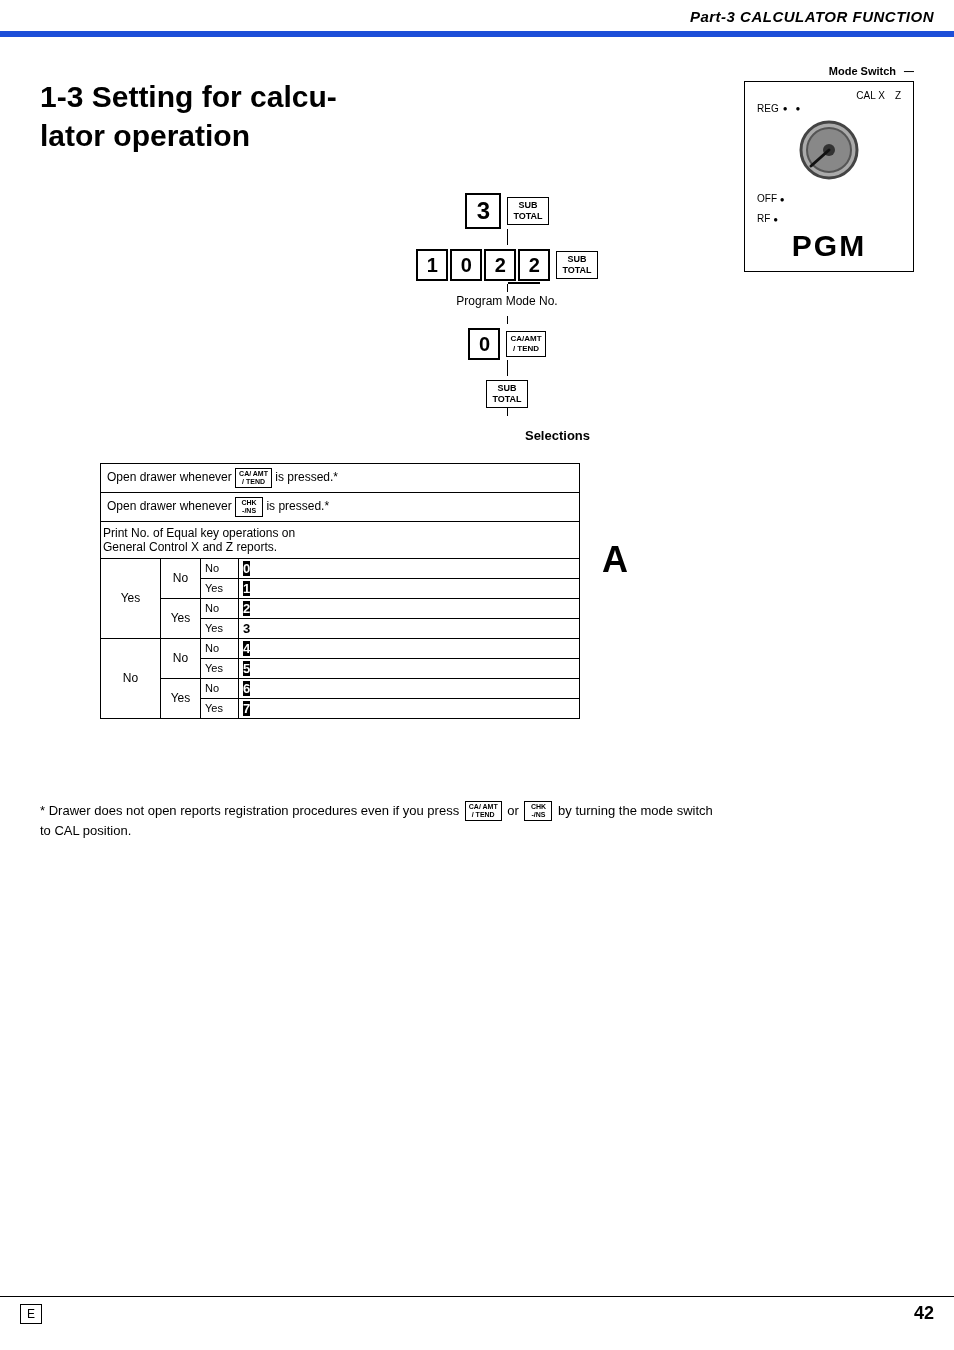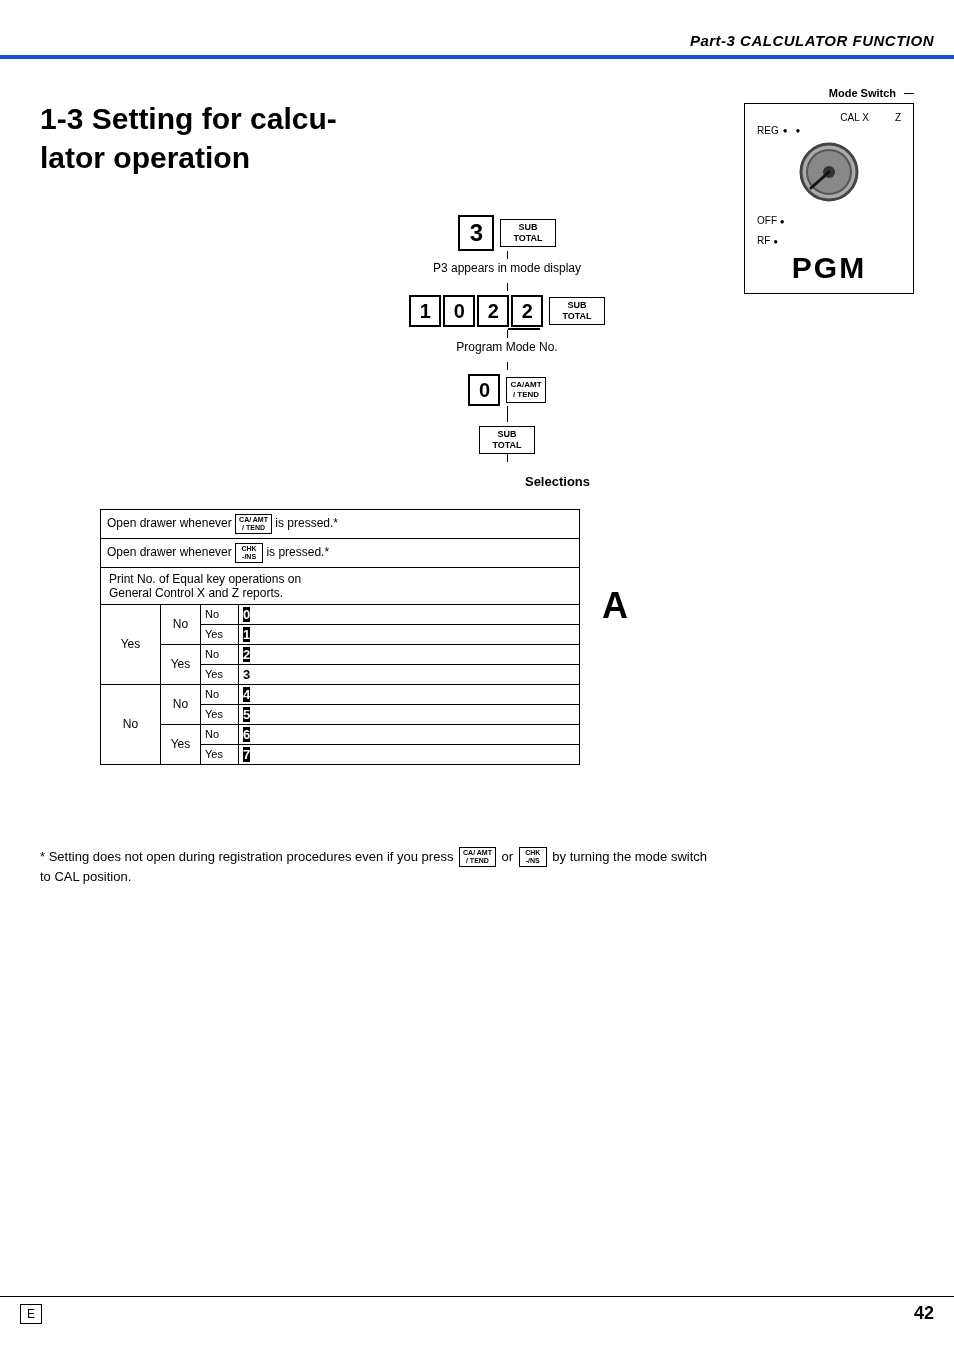--- a/index.html
+++ b/index.html
@@ -8,28 +8,27 @@
       min-height: 1350px;
       background: #fff;
       font-family: Arial, Helvetica, sans-serif;
       font-size: 14px;
       color: #000;
       position: relative;
     }
 
     
     .page-header {
-      border-bottom: 4px solid #1d4ed8;
+      border-bottom: 6px solid #1d4ed8;
       text-align: right;
       padding: 8px 20px 6px 20px;
       font-style: italic;
       font-weight: bold;
       font-size: 15px;
       letter-spacing: 0.5px;
-      margin-top: 24px;
     }
 
     
     .content {
       padding: 20px 40px 20px 40px;
       position: relative;
     }
 
     
     .section-title {
@@ -47,21 +46,21 @@
       position: relative;
     }
 
     
     .key-btn {
       display: inline-flex;
       flex-direction: column;
       align-items: center;
       justify-content: center;
       border: 1.5px solid #000;
-      padding: 2px 12px;
+      padding: 2px 5px;
       font-size: 9px;
       font-weight: bold;
       min-width: 36px;
       min-height: 26px;
       line-height: 1.2;
       text-align: center;
       vertical-align: middle;
       background: #fff;
     }
     .key-btn-large {
@@ -196,21 +195,21 @@
 
   <div class="mode-switch-container">
 
     <div style="position:relative; margin-bottom:0;">
       <div style="display:flex; align-items:flex-start; justify-content:flex-end; margin-bottom:2px;">
         <span style="font-size:11px; font-weight:bold; margin-right:8px;">Mode Switch</span>
         <span style="font-size:14px; margin-top:-2px;">─</span>
       </div>
     </div>
     <div class="mode-switch-outer">
-      <div style="font-size:10px; display:flex; justify-content:flex-end; gap:26px; margin-bottom:2px;">
+      <div style="font-size:10px; display:flex; justify-content:flex-end; gap:10px; margin-bottom:2px;">
         <span>CAL X</span>
         <span>Z</span>
       </div>
       <div style="font-size:10px; margin-bottom:2px; display:flex; align-items:center; gap:4px;">
         <span>REG</span>
         <span style="font-size:8px;">●</span>
         <span style="font-size:8px; margin-left:4px;">●</span>
       </div>
 
       <div style="text-align:center; margin:4px 0;">
@@ -236,21 +235,20 @@
   </div>
 
   <div class="steps-area">
 
     <div class="step-block">
       <div style="display:flex; align-items:center; justify-content:center; gap:6px;">
         <span class="key-btn-large">3</span>
         <span class="key-btn">SUB<br>TOTAL</span>
       </div>
       <div class="line-down" style="height:8px;"></div>
-      <div class="step-label">P3 appears in mode display</div>
       <div class="line-down" style="height:8px;"></div>
     </div>
 
     <div class="step-block">
       <div style="display:flex; align-items:center; justify-content:center; gap:2px;">
         <span class="key-btn-large" style="font-size:20px; width:32px; height:32px;">1</span>
         <span class="key-btn-large" style="font-size:20px; width:32px; height:32px;">0</span>
         <span class="key-btn-large" style="font-size:20px; width:32px; height:32px;">2</span>
         <span class="key-btn-large" style="font-size:20px; width:32px; height:32px;">2</span>
         <span style="margin-left:4px;" class="key-btn">SUB<br>TOTAL</span>
@@ -297,21 +295,21 @@
 
         <tr>
           <td colspan="4" style="border:1px solid #000; padding:4px 6px;">
             Open drawer whenever
             <span class="key-inline" style="font-size:7px;">CHK<br>-/NS</span>
             is pressed.*
           </td>
         </tr>
 
         <tr>
-          <td colspan="4" style="border:1px solid #000; padding:4px 8px;">
+          <td colspan="4" style="border:1px solid #000; padding:4px 2px;">
             Print No. of Equal key operations on<br>General Control X and Z reports.
           </td>
         </tr>
 
         <tr>
 
           <td rowspan="4" style="border:1px solid #000; text-align:center; padding:4px; width:60px;">Yes</td>
 
           <td rowspan="2" style="border:1px solid #000; text-align:center; padding:4px; width:40px;">No</td>
           <td style="border:1px solid #000; padding:2px 4px; font-size:11px; width:38px;">No</td>
@@ -372,21 +370,21 @@
 
       <div style="display:flex; align-items:center; margin-top:-180px; margin-left:494px; width:50px;">
         <span class="big-a">A</span>
       </div>
     </div>
 
   </div>
 
   <div class="footnote" style="margin-top:220px;">
     <span>*</span>
-    <span>Setting does not open during registration procedures even if you press</span>
+    <span>Drawer does not open reports registration procedures even if you press</span>
     <span class="key-inline" style="font-size:7px; margin: 0 2px;">CA/ AMT<br>/ TEND</span>
     <span>or</span>
     <span class="key-inline" style="font-size:7px; margin: 0 2px;">CHK<br>-/NS</span>
     <span>by turning the mode switch to CAL position.</span>
   </div>
 
 </div>
 
 <div class="page-footer">
   <span class="footer-letter">E</span>

